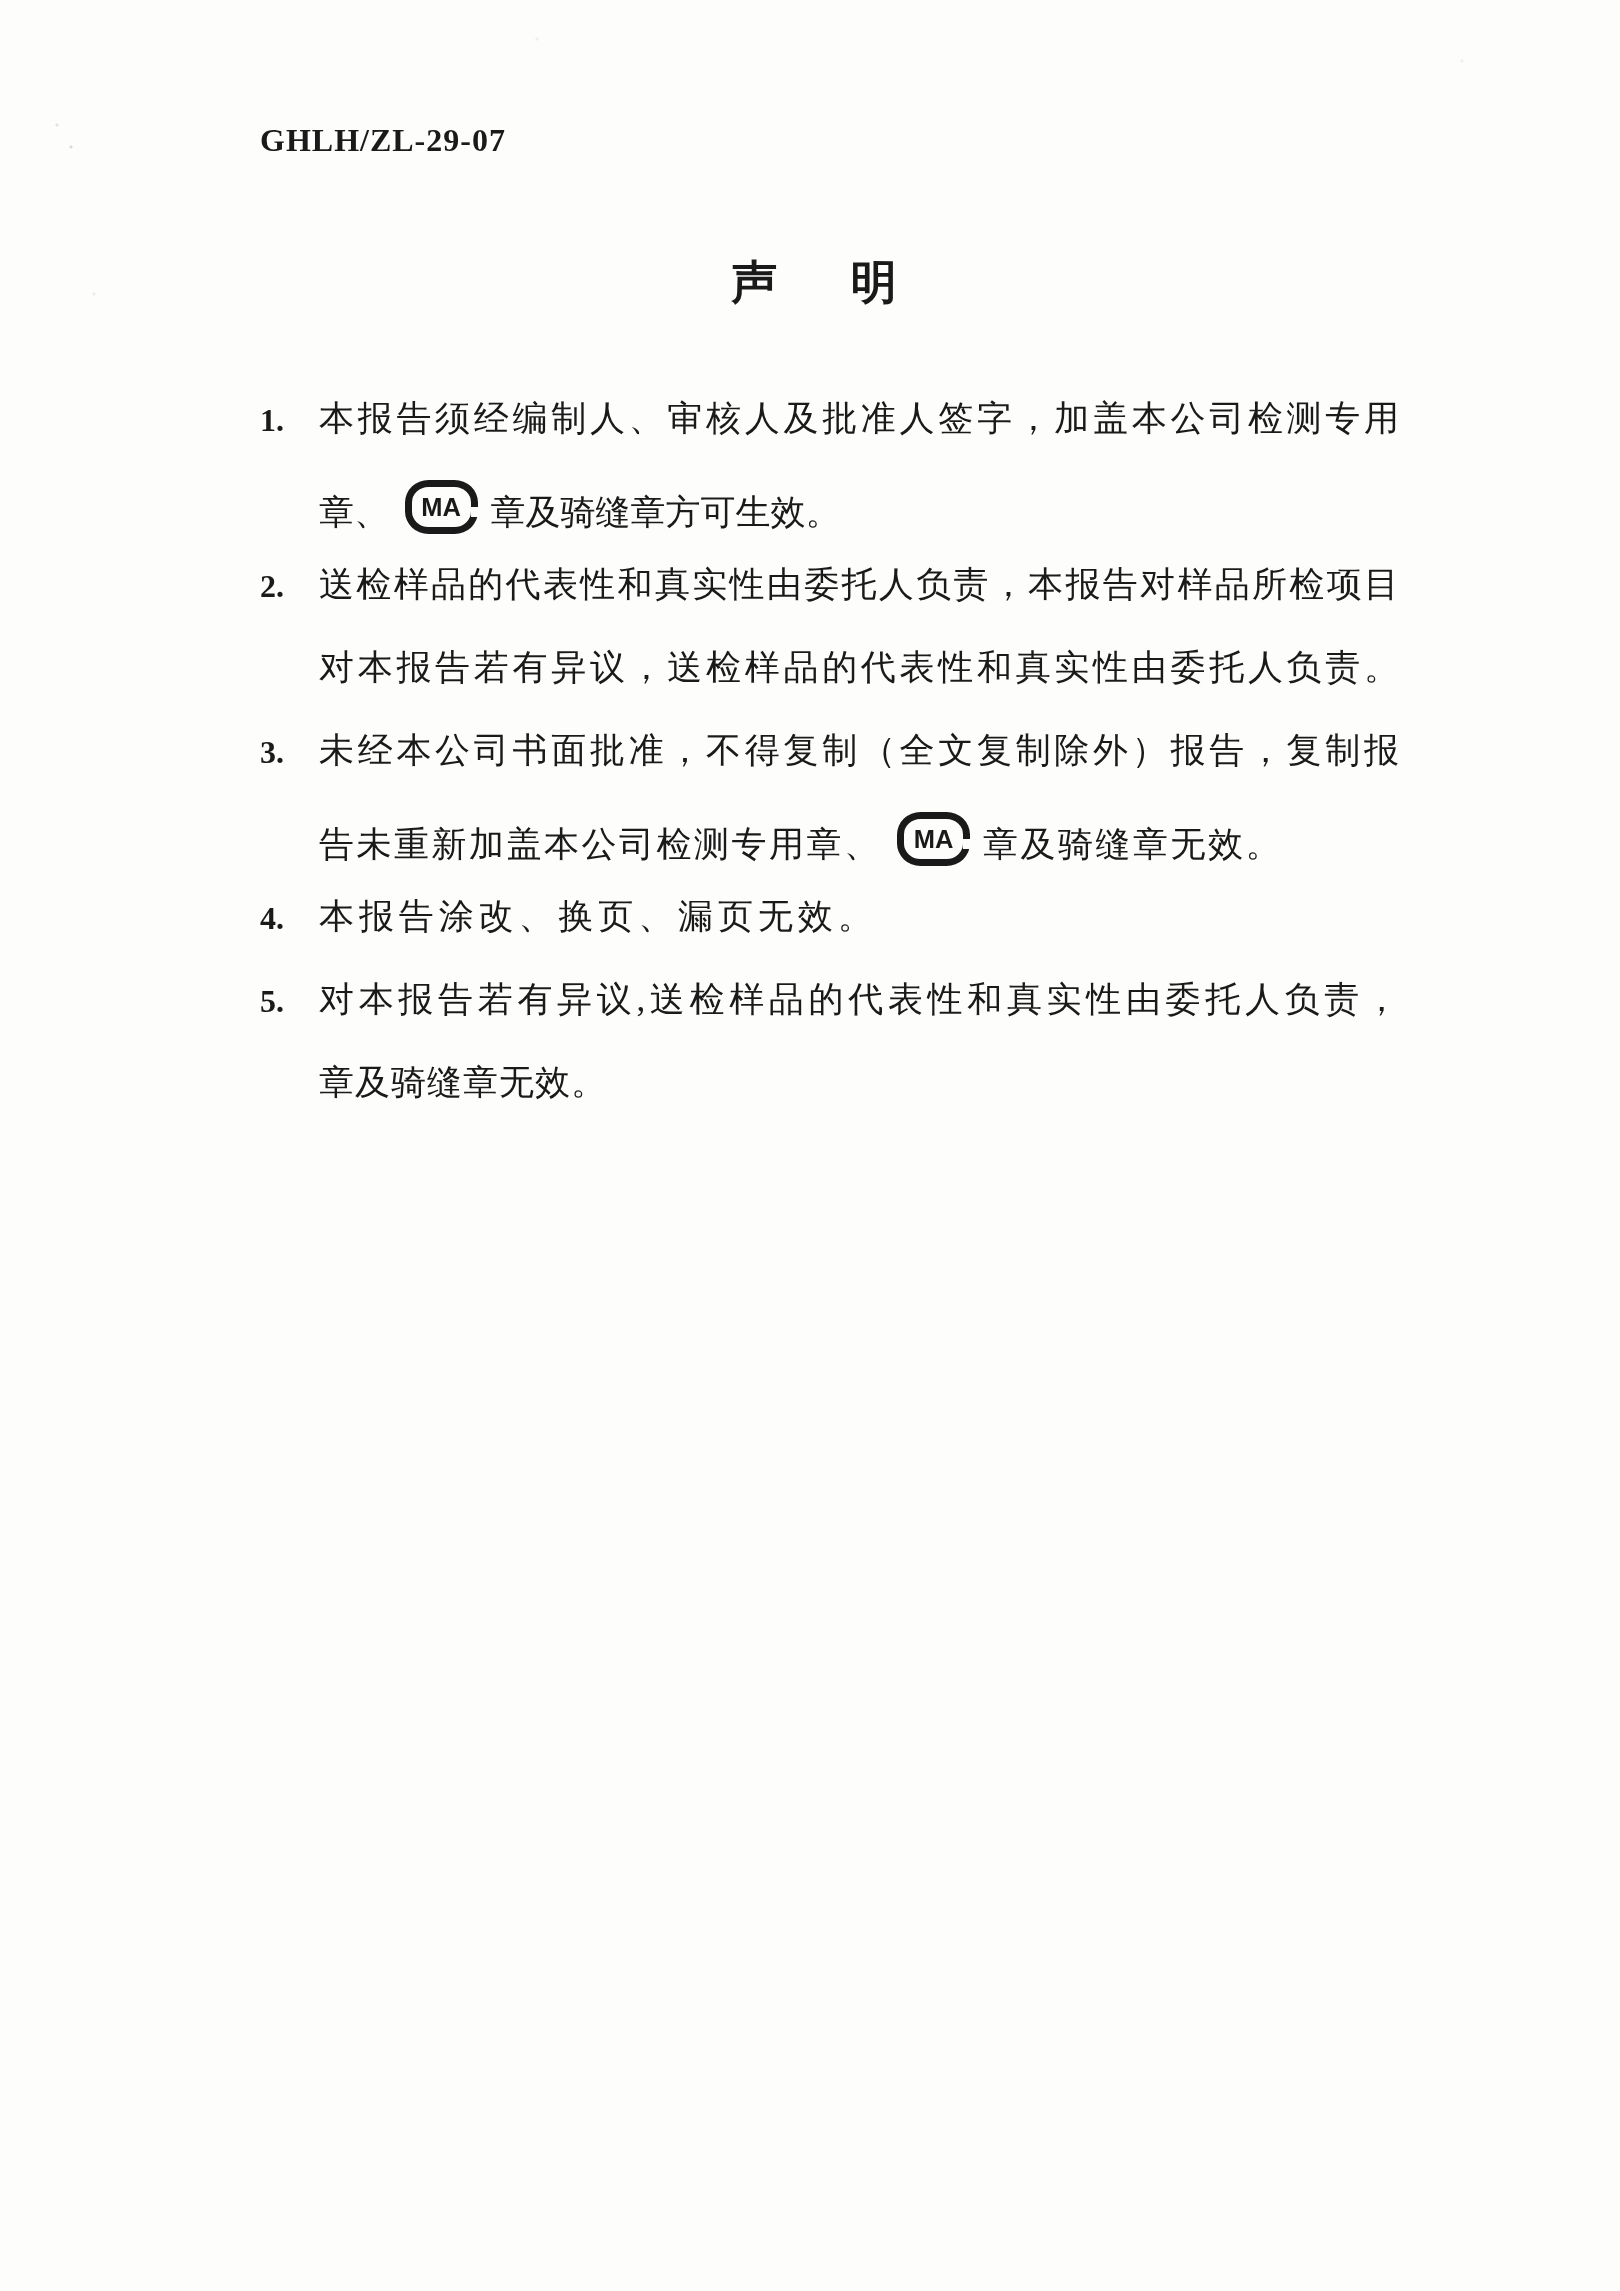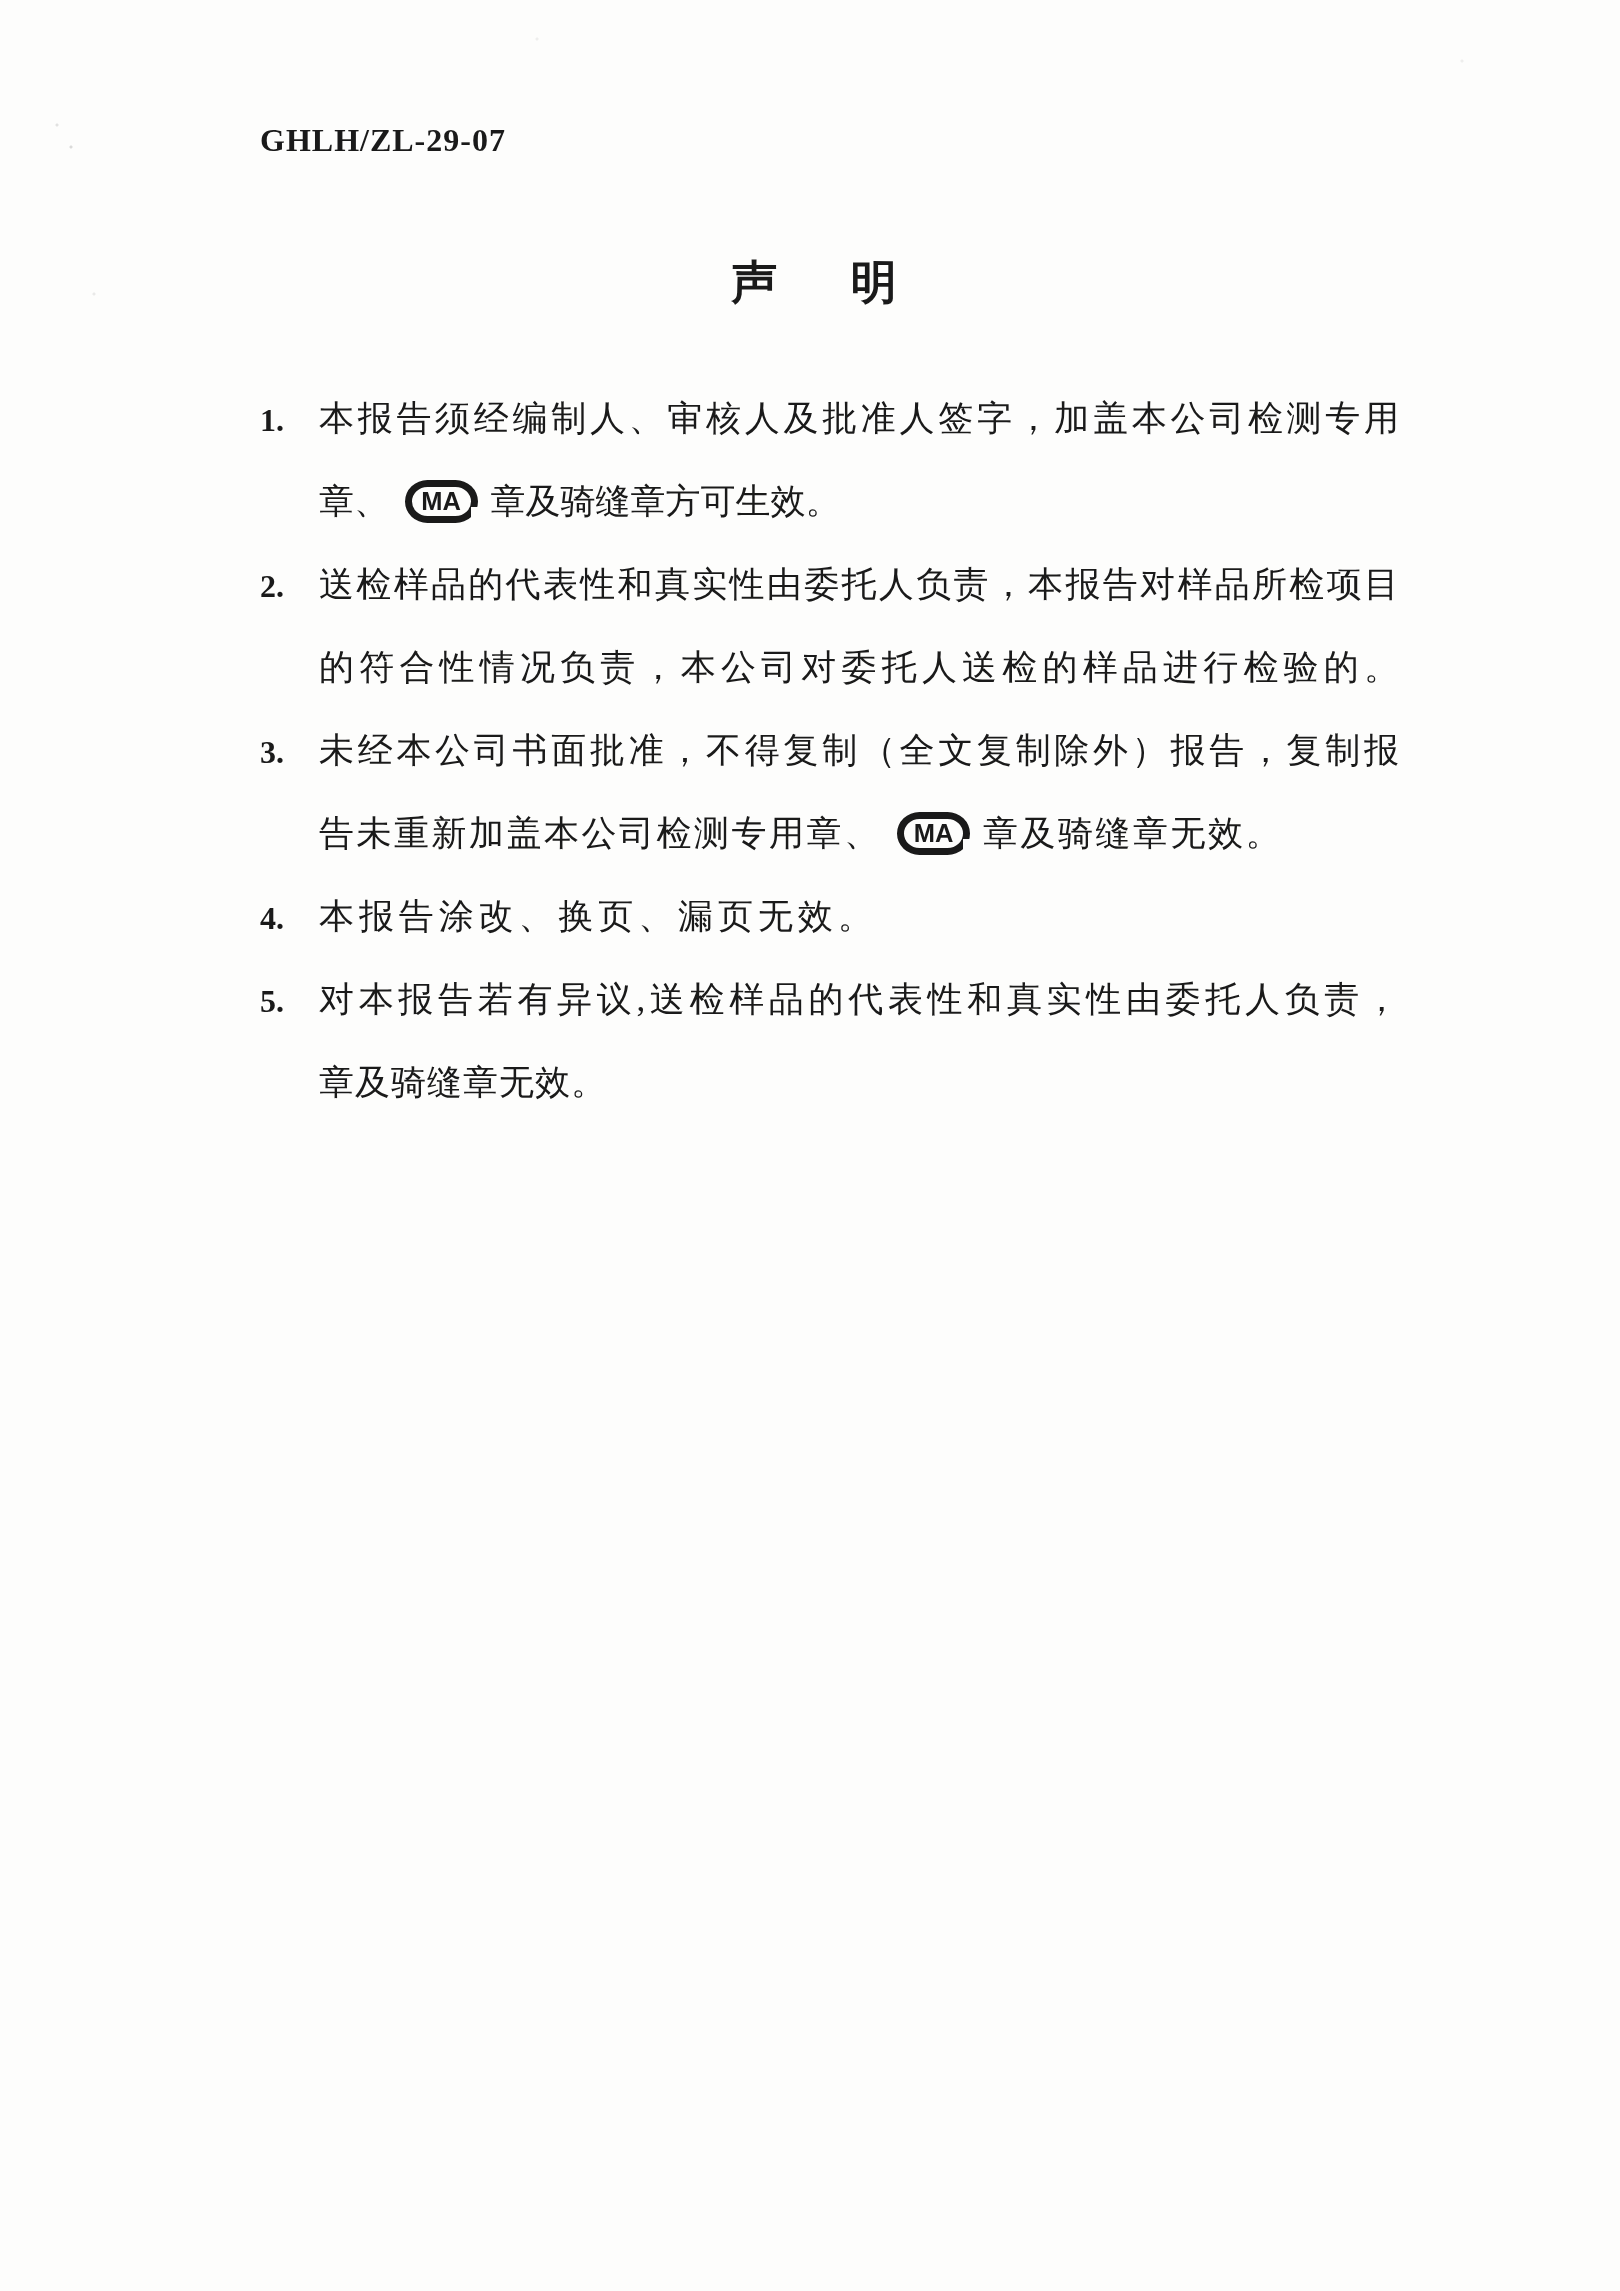--- a/index.html
+++ b/index.html
@@ -46,21 +46,21 @@
     width: 1080px;
     text-align: justify;
     text-align-last: justify;
   }
   .sp2 { letter-spacing: 2.5px; }
   .sp5 { letter-spacing: 4.9px; }
   .sp1 { letter-spacing: 1px; }
   
   .cma {
     display: inline-block; box-sizing: border-box;
-    width: 73px; height: 43px;
+    width: 73px; height: 54px;
     border: 7.8px solid #1a1a1a;
     border-radius: 23.5px / 22.5px;
     background: #fdfdfc;
     position: relative;
     vertical-align: -9.8px;
     margin: 0 12.7px 0 15.7px;
   }
   .cma::after {            
     content: ""; position: absolute;
     right: -7.8px; top: 19.6px; width: 7.8px; height: 10.8px;
@@ -91,21 +91,21 @@
     <div class="line">
       <span>章、</span><span class="cma"><span class="ltrs">MA</span></span><span>章及骑缝章方可生效。</span>
     </div>
   </div>
 
   <div class="row">
     <span class="num">2.</span>
     <div class="line fill">送检样品的代表性和真实性由委托人负责，本报告对样品所检项目</div>
   </div>
   <div class="row">
-    <div class="line fill">的符合性情况负责，本公司对委托人送检的样品进行检验的。</div>
+    <div class="line fill">对本报告若有异议，送检样品的代表性和真实性由委托人负责。</div>
   </div>
 
   <div class="row">
     <span class="num">3.</span>
     <div class="line fill">未经本公司书面批准，不得复制（全文复制除外）报告，复制报</div>
   </div>
   <div class="row">
     <div class="line sp2">
       <span>告未重新加盖本公司检测专用章、</span><span class="cma"><span class="ltrs">MA</span></span><span>章及骑缝章无效。</span>
     </div>

